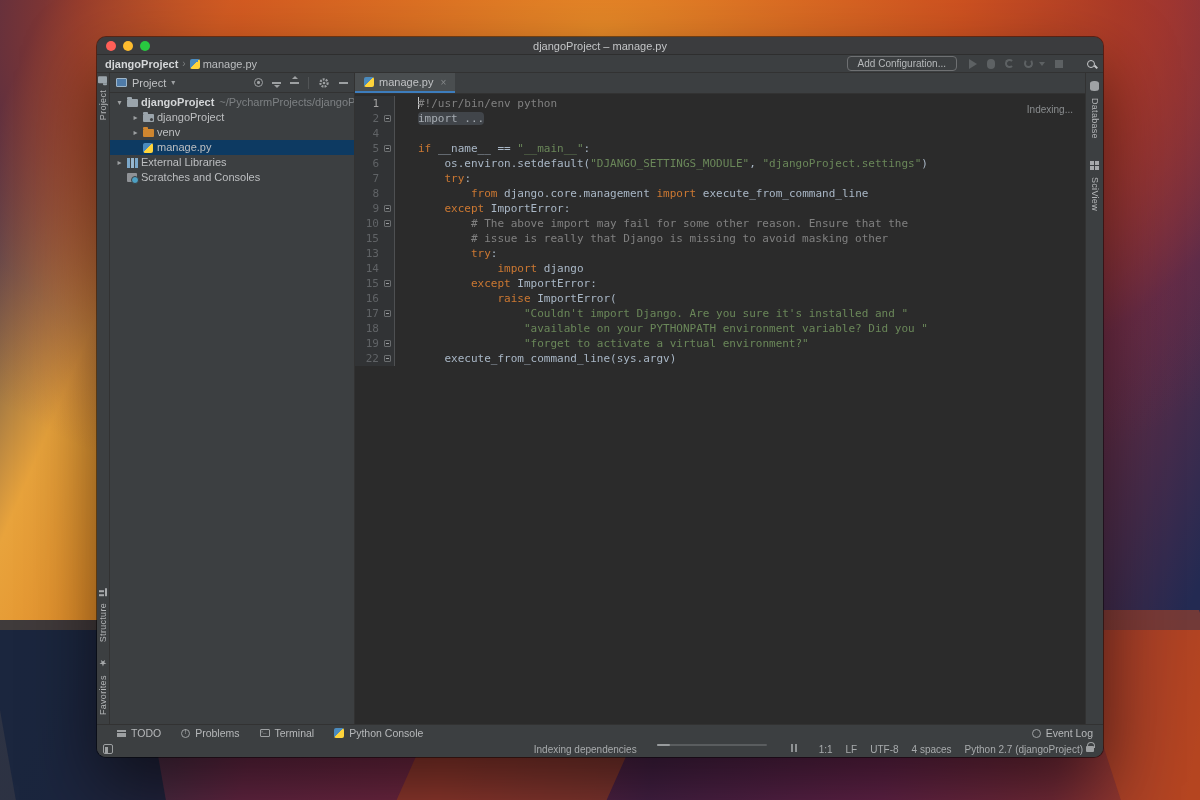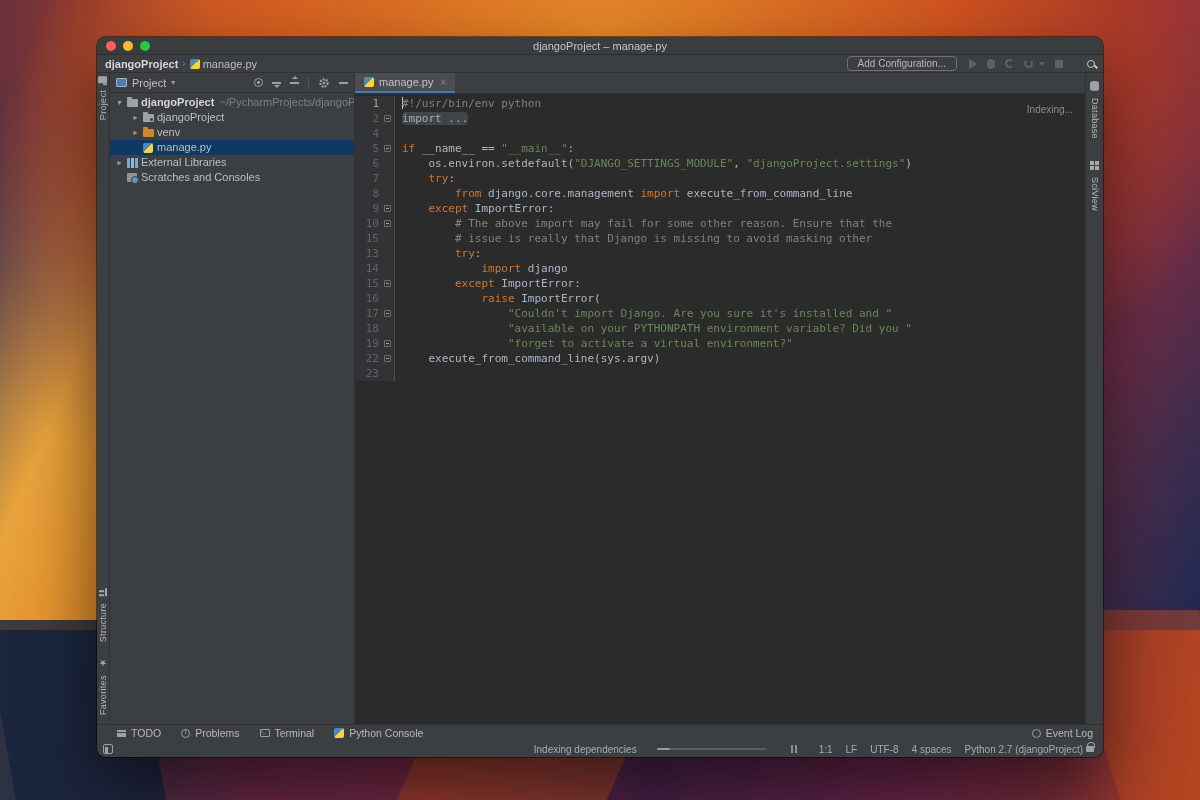--- a/index.html
+++ b/index.html
@@ -112,21 +112,21 @@
   .tab-close{ color:#85888a; font-size:10px; margin-left:2px; }
 
   .editor{ flex:1; position:relative; overflow:hidden; font-family:"DejaVu Sans Mono",monospace; font-size:11px; }
   .indexing-label{ position:absolute; top:3px; right:12px; font-size:10px; color:#8a8d8f; font-family:"Liberation Sans",sans-serif;margin-top:7px; }
   .code{ padding-top:2px; }
   .cl{ display:flex; height:15px; line-height:15px; white-space:pre; }
   .ln{ flex:0 0 27px; text-align:right; color:#606366; background:#313335; padding-right:3px; }
   .fm{ flex:0 0 13px; background:#313335; border-right:1px solid #4e5052; position:relative; }
   .fm .box{ position:absolute; left:2px; top:4px; width:7px; height:7px; border:1px solid #6a6d6f; border-radius:1px; }
   .fm .box::after{ content:""; position:absolute; left:1px; top:2.2px; width:3px; height:1px; background:#9da0a2; }
-  .ct{ padding-left:7px; }
+  .ct{ padding-left:7px;margin-left:16px; }
   .tk{ color:#cc7832; } .ts{ color:#6a8759; } .tc{ color:#808080; } .tp{ color:#a9b7c6;text-align:right; }
   .tf{ color:#a6acb2; background:#41454a; border-radius:4px; }
   .cursor{ display:inline-block; width:1px; height:12px; background:#c8c8c8; vertical-align:-2px; margin-right:-1px; }
   .ln.current{ color:#a4a3a3; }
 
   
   .stripe-right{ flex:0 0 18px; background:#3c3f41; border-left:1px solid #323232; display:flex; flex-direction:column; align-items:center; padding-top:8px; gap:22px; }
   .vlab-r{ writing-mode:vertical-rl; font-size:9px; color:#b3b5b7; letter-spacing:.3px; display:flex; align-items:center; gap:4px; }
   .ic-db{ width:9px; height:10px; background:#9fa2a4; border-radius:4px/2.5px; margin-bottom:3px; }
   .ic-grid{ width:9px; height:9px; margin-bottom:3px;
@@ -144,21 +144,21 @@
   .ic-terminal::after{ content:"›_"; position:absolute; left:0.5px; top:-2.5px; font-size:6px; color:#9da0a2; letter-spacing:0; }
   .tw-spacer{ flex:1; }
   .eventlog{ display:flex; align-items:center; gap:5px; }
   .ic-eventlog{ width:9px; height:9px; border:1.4px solid #9da0a2; border-radius:50%; }
 
   
   .statusbar{ flex:0 0 16px; background:#3c3f41; display:flex; align-items:center; padding:0 9px 0 6px; font-size:10px; color:#a8abad; }
   .ic-twtoggle{ width:10px; height:10px; border:1.3px solid #9da0a2; border-radius:2px; position:relative; }
   .ic-twtoggle::after{ content:""; position:absolute; left:0.5px; bottom:0.5px; width:3px; height:6px; background:#9da0a2; }
   .sb-spacer{ flex:1; }
-  .indexing-group{ display:flex; align-items:center; gap:20px; }
+  .indexing-group{ display:flex; align-items:flex-start; gap:20px; }
   .progress{ width:110px; height:2px; background:#5a5d5f; border-radius:1px; position:relative; }
   .progress .fill{ position:absolute; left:0; top:0; height:2px; width:12%; background:#989b9d; border-radius:1px; }
   .pause{ display:flex; gap:2px; margin-left:4px; }
   .pause i{ width:2px; height:8px; background:#8f9294; display:block; }
   .sb-items{ display:flex; align-items:center; gap:13px; margin-left:22px; }
   .ic-lock{ width:8px; height:6px; background:#9da0a2; border-radius:1px; position:relative; margin-left:3px; }
   .ic-lock::before{ content:""; position:absolute; left:1.2px; top:-4px; width:5.6px; height:5px; border:1.4px solid #9da0a2; border-bottom:none; border-radius:4px 4px 0 0; }
 </style>
 </head>
 <body>
@@ -309,21 +309,20 @@
               <div class="cl"><span class="ln">10</span><span class="fm"><span class="box"></span></span><span class="ct"><span class="tc">        # The above import may fail for some other reason. Ensure that the</span></span></div>
               <div class="cl"><span class="ln">15</span><span class="fm"></span><span class="ct"><span class="tc">        # issue is really that Django is missing to avoid masking other</span></span></div>
               <div class="cl"><span class="ln">13</span><span class="fm"></span><span class="ct"><span class="tp">        </span><span class="tk">try</span><span class="tp">:</span></span></div>
               <div class="cl"><span class="ln">14</span><span class="fm"></span><span class="ct"><span class="tp">            </span><span class="tk">import</span><span class="tp"> django</span></span></div>
               <div class="cl"><span class="ln">15</span><span class="fm"><span class="box"></span></span><span class="ct"><span class="tp">        </span><span class="tk">except</span><span class="tp"> ImportError:</span></span></div>
               <div class="cl"><span class="ln">16</span><span class="fm"></span><span class="ct"><span class="tp">            </span><span class="tk">raise</span><span class="tp"> ImportError(</span></span></div>
               <div class="cl"><span class="ln">17</span><span class="fm"><span class="box"></span></span><span class="ct"><span class="tp">                </span><span class="ts">"Couldn't import Django. Are you sure it's installed and "</span></span></div>
               <div class="cl"><span class="ln">18</span><span class="fm"></span><span class="ct"><span class="tp">                </span><span class="ts">"available on your PYTHONPATH environment variable? Did you "</span></span></div>
               <div class="cl"><span class="ln">19</span><span class="fm"><span class="box"></span></span><span class="ct"><span class="tp">                </span><span class="ts">"forget to activate a virtual environment?"</span></span></div>
               <div class="cl"><span class="ln">22</span><span class="fm"><span class="box"></span></span><span class="ct"><span class="tp">    execute_from_command_line(sys.argv)</span></span></div>
-              <div class="cl"><span class="ln">23</span><span class="fm"></span><span class="ct"></span></div>
             </div>
         </div>
       </div>
 
       <div class="stripe-right">
         <div class="vlab-r">
           <span class="ic-db"></span>
           <span>Database</span>
         </div>
         <div class="vlab-r">

